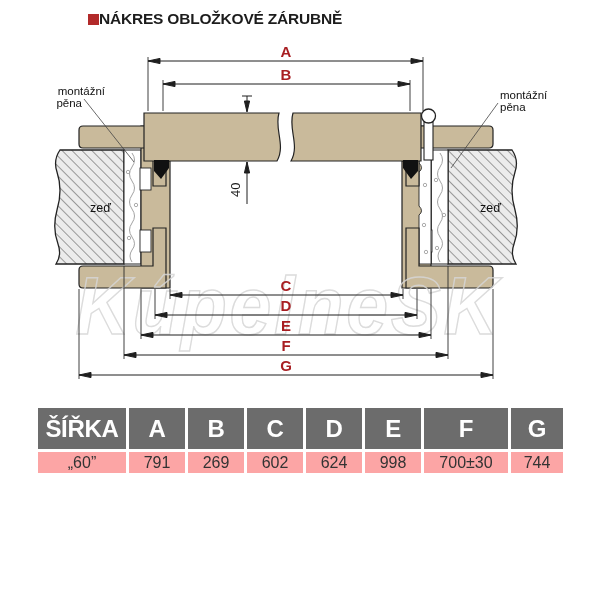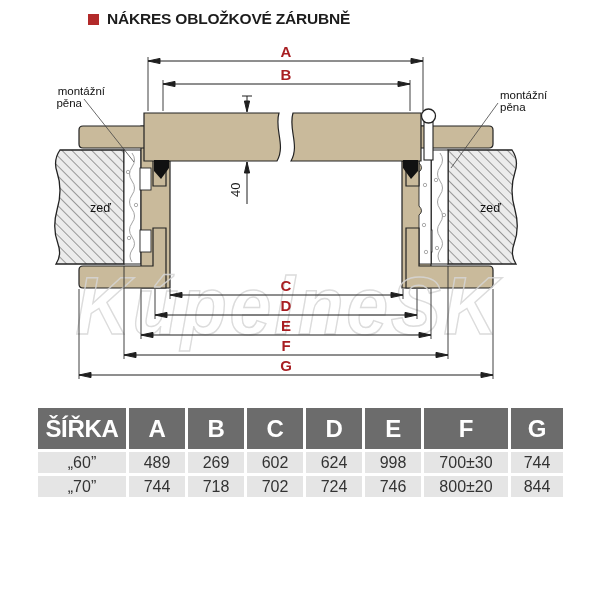--- a/index.html
+++ b/index.html
@@ -1,37 +1,37 @@
 <!DOCTYPE html>
 <html><head>
 <meta charset="utf-8">
 <style>
   html,body{margin:0;padding:0;}
   body{
     width:600px;height:600px;position:relative;background:#ffffff;
     font-family:"Liberation Sans", sans-serif;overflow:hidden;
   }
   .page-title{
-    position:absolute;left:88px;top:10px;display:flex;align-items:center;gap:8px;
+    position:absolute;left:88px;top:10px;display:flex;align-items:center;gap:0;
   }
   .title-bullet{width:11px;height:11px;background:#b22a2a;display:inline-block;}
   .page-title h1{
     margin:0;font-size:15.5px;font-weight:bold;color:#1c1c1c;letter-spacing:-0.2px;
   }
   svg.diagram{position:absolute;left:0;top:0;}
   .size-table-wrap{position:absolute;left:35px;top:405px;width:531px;}
   table.size-table{
     border-collapse:separate;border-spacing:3px;table-layout:fixed;width:531px;
   }
   table.size-table th{
     background:#6c6c6c;color:#ffffff;font-size:24px;font-weight:bold;
     height:41px;text-align:center;padding:0;letter-spacing:-0.3px;
   }
   table.size-table td{
-    background:#e5e5e5;color:#333333;font-size:16px;font-weight:normal;
+    background:#fca5a5;color:#333333;font-size:16px;font-weight:normal;
     height:21px;text-align:center;padding:0;
   }
   .c0{width:88px;} .cs{width:56px;} .c6{width:84px;} .c7{width:52px;}
 </style>
 </head>
 <body>
 
 <div class="page-title">
   <span class="title-bullet"></span>
   <h1>NÁKRES OBLOŽKOVÉ ZÁRUBNĚ</h1>
@@ -196,33 +196,23 @@
           <th class="cs">C</th>
           <th class="cs">D</th>
           <th class="cs">E</th>
           <th class="c6">F</th>
           <th class="c7">G</th>
         </tr>
       </thead>
     <tbody>
         <tr>
           <td class="c0">„60”</td>
-          <td class="cs">489</td>
+          <td class="cs">791</td>
           <td class="cs">269</td>
           <td class="cs">602</td>
           <td class="cs">624</td>
           <td class="cs">998</td>
           <td class="c6">700±30</td>
           <td class="c7">744</td>
         </tr>
-        <tr>
-          <td class="c0">„70”</td>
-          <td class="cs">744</td>
-          <td class="cs">718</td>
-          <td class="cs">702</td>
-          <td class="cs">724</td>
-          <td class="cs">746</td>
-          <td class="c6">800±20</td>
-          <td class="c7">844</td>
-        </tr>
       </tbody>
   </table>
 </div>
 
 </body></html>

